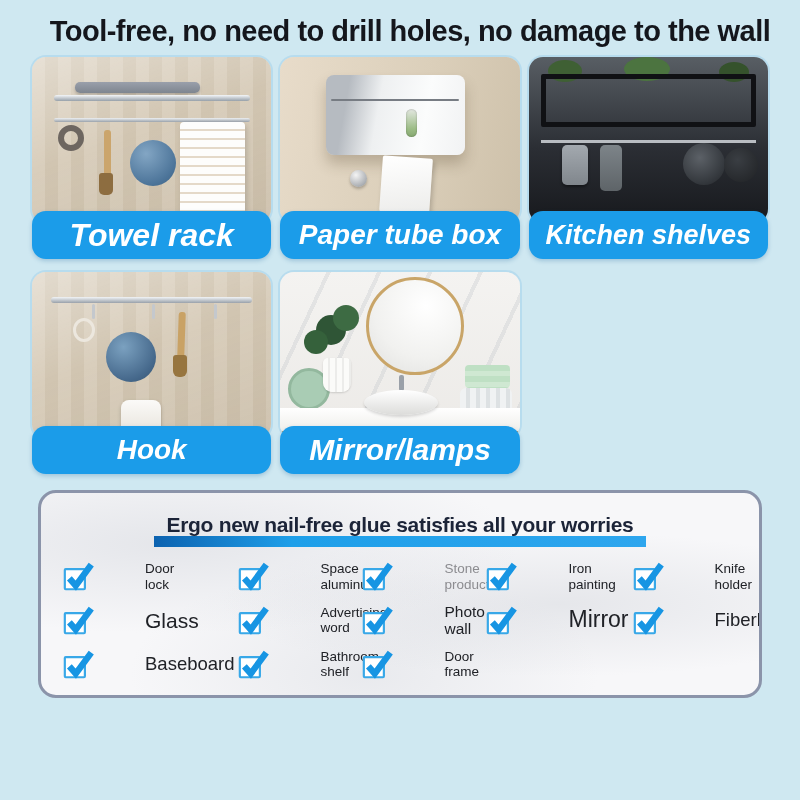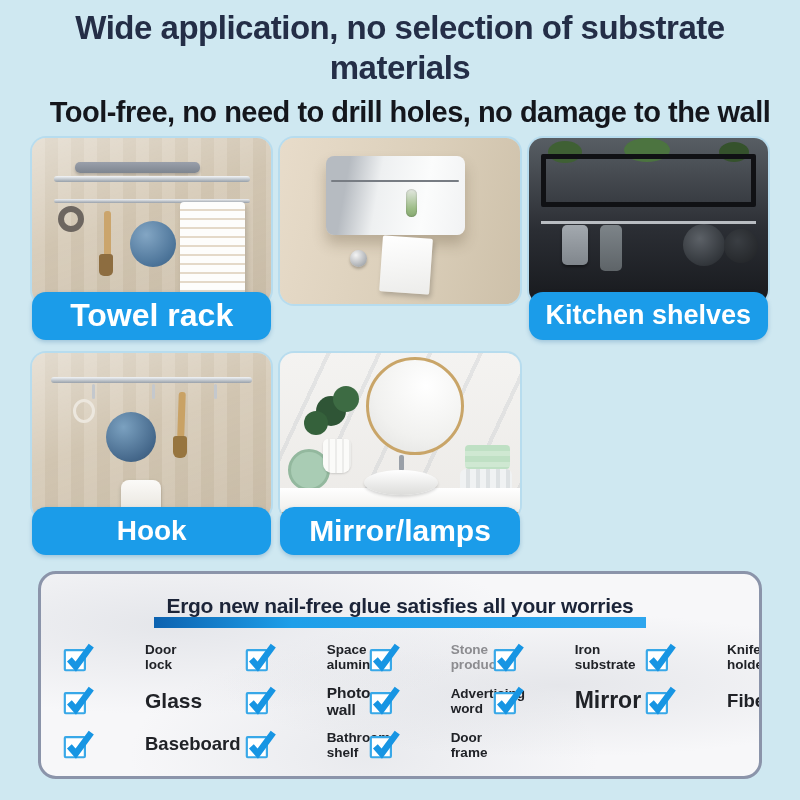--- a/index.html
+++ b/index.html
@@ -30,20 +30,21 @@
   .photo {
     position:relative; height:166px; border-radius:14px; overflow:hidden;
     box-shadow:0 0 0 2px rgba(80,165,225,.18);
   }
   .band {
     position:relative; z-index:2; margin-top:-12px; min-height:48px;
     background:#1b9ce9; border-radius:14px;
     display:flex; align-items:center; justify-content:center;
     color:#fff; font-weight:800; text-align:center; padding:2px 6px;
     box-shadow:0 2px 4px rgba(20,90,150,.25);
+    font-style:italic;
   }
   .band-1 span{font-size:32px} .band-2 span{font-size:28px} .band-3 span{font-size:27px}
   .band-4 span{font-size:28px} .band-5 span{font-size:17px; line-height:1.25}
   .band-6 span{font-size:30px}
 
   
   .photo div { position:absolute; }
 
   
   .wall-beige {
@@ -152,31 +153,30 @@
     width:492px; height:11px; margin:-1px auto 0; position:relative; z-index:1;
     background:linear-gradient(90deg, #0c62b0, #1e9fe9 28%, #2ea6ee);
   }
   .checks {
     display:grid; grid-template-columns:1fr 1.12fr 1.1fr 1.12fr 1fr;
     row-gap:11px; column-gap:4px; padding:14px 22px 0;
   }
   .itm { display:flex; align-items:center; gap:7px; }
   .chk { width:31px; height:31px; flex:0 0 auto; }
   .chk svg { width:31px; height:31px; display:block; }
-  .t { font-weight:700; color:#202227; line-height:1.12; max-width:82px;padding-left:44px; }
+  .t { font-weight:400; color:#202227; line-height:1.12; max-width:82px;padding-left:44px; }
   .t-sm { font-size:13.5px; } .t-md { font-size:15.5px; }
   .t-lg { font-size:21px; max-width:none; } .t-xl { font-size:23px; max-width:none; }
   .t-ml { font-size:18.5px; max-width:none; }
   .muted { color:#8c8c90; }
 </style>
 </head>
 <body>
 
 <div class="header">
-  <div class="title">Wide application, no selection of substrate materials</div>
   <div class="subtitle">Tool-free, no need to drill holes, no damage to the wall</div>
 </div>
 
 <div class="grid">
 
   <div class="card">
     <div class="photo wall-beige">
       <div class="s1-toptowel"></div>
       <div class="s1-shelf"></div>
       <div class="s1-bar"></div>
@@ -192,20 +192,23 @@
   </div>
 
   <div class="card">
     <div class="photo wall-cream">
       <div class="s2-box">
         <div class="s2-seam"></div>
         <div class="s2-window"></div>
       </div>
       <div class="s2-knob"></div>
       <div class="s2-paper"></div>
+    </div>
+    <div class="band band-2">
+      <span>Paper tube box</span>
     </div>
   </div>
 
   <div class="card">
     <div class="photo wall-dark">
       <div class="s3-plant1"></div>
       <div class="s3-plant2"></div>
       <div class="s3-plant3"></div>
       <div class="s3-frame"></div>
       <div class="s3-rail"></div>
@@ -292,21 +295,21 @@
         </span>
       <span class="t t-sm muted">Stone products</span>
     </div>
     <div class="itm">
       <span class="chk">
           <svg viewBox="0 0 34 34">
             <rect x="2" y="9" width="22" height="22" fill="#ffffff" stroke="#38a8e8" stroke-width="2.4" rx="1"></rect>
             <path d="M7 19 L14 27 L31 4" fill="none" stroke="#1795e3" stroke-width="7"></path>
           </svg>
         </span>
-      <span class="t t-sm">Iron substrate</span>
+      <span class="t t-sm">Iron painting</span>
     </div>
     <div class="itm">
       <span class="chk">
           <svg viewBox="0 0 34 34">
             <rect x="2" y="9" width="22" height="22" fill="#ffffff" stroke="#38a8e8" stroke-width="2.4" rx="1"></rect>
             <path d="M7 19 L14 27 L31 4" fill="none" stroke="#1795e3" stroke-width="7"></path>
           </svg>
         </span>
       <span class="t t-sm">Knife holder</span>
     </div>
@@ -320,38 +323,38 @@
         </span>
       <span class="t t-lg">Glass</span>
     </div>
     <div class="itm">
       <span class="chk">
           <svg viewBox="0 0 34 34">
             <rect x="2" y="9" width="22" height="22" fill="#ffffff" stroke="#38a8e8" stroke-width="2.4" rx="1"></rect>
             <path d="M7 19 L14 27 L31 4" fill="none" stroke="#1795e3" stroke-width="7"></path>
           </svg>
         </span>
+      <span class="t t-sm">Advertising word</span>
+    </div>
+    <div class="itm">
+      <span class="chk">
+          <svg viewBox="0 0 34 34">
+            <rect x="2" y="9" width="22" height="22" fill="#ffffff" stroke="#38a8e8" stroke-width="2.4" rx="1"></rect>
+            <path d="M7 19 L14 27 L31 4" fill="none" stroke="#1795e3" stroke-width="7"></path>
+          </svg>
+        </span>
       <span class="t t-md">Photo wall</span>
     </div>
     <div class="itm">
       <span class="chk">
           <svg viewBox="0 0 34 34">
             <rect x="2" y="9" width="22" height="22" fill="#ffffff" stroke="#38a8e8" stroke-width="2.4" rx="1"></rect>
             <path d="M7 19 L14 27 L31 4" fill="none" stroke="#1795e3" stroke-width="7"></path>
           </svg>
         </span>
-      <span class="t t-sm">Advertising word</span>
-    </div>
-    <div class="itm">
-      <span class="chk">
-          <svg viewBox="0 0 34 34">
-            <rect x="2" y="9" width="22" height="22" fill="#ffffff" stroke="#38a8e8" stroke-width="2.4" rx="1"></rect>
-            <path d="M7 19 L14 27 L31 4" fill="none" stroke="#1795e3" stroke-width="7"></path>
-          </svg>
-        </span>
       <span class="t t-xl">Mirror</span>
     </div>
 
     <div class="itm">
       <span class="chk">
           <svg viewBox="0 0 34 34">
             <rect x="2" y="9" width="22" height="22" fill="#ffffff" stroke="#38a8e8" stroke-width="2.4" rx="1"></rect>
             <path d="M7 19 L14 27 L31 4" fill="none" stroke="#1795e3" stroke-width="7"></path>
           </svg>
         </span>

